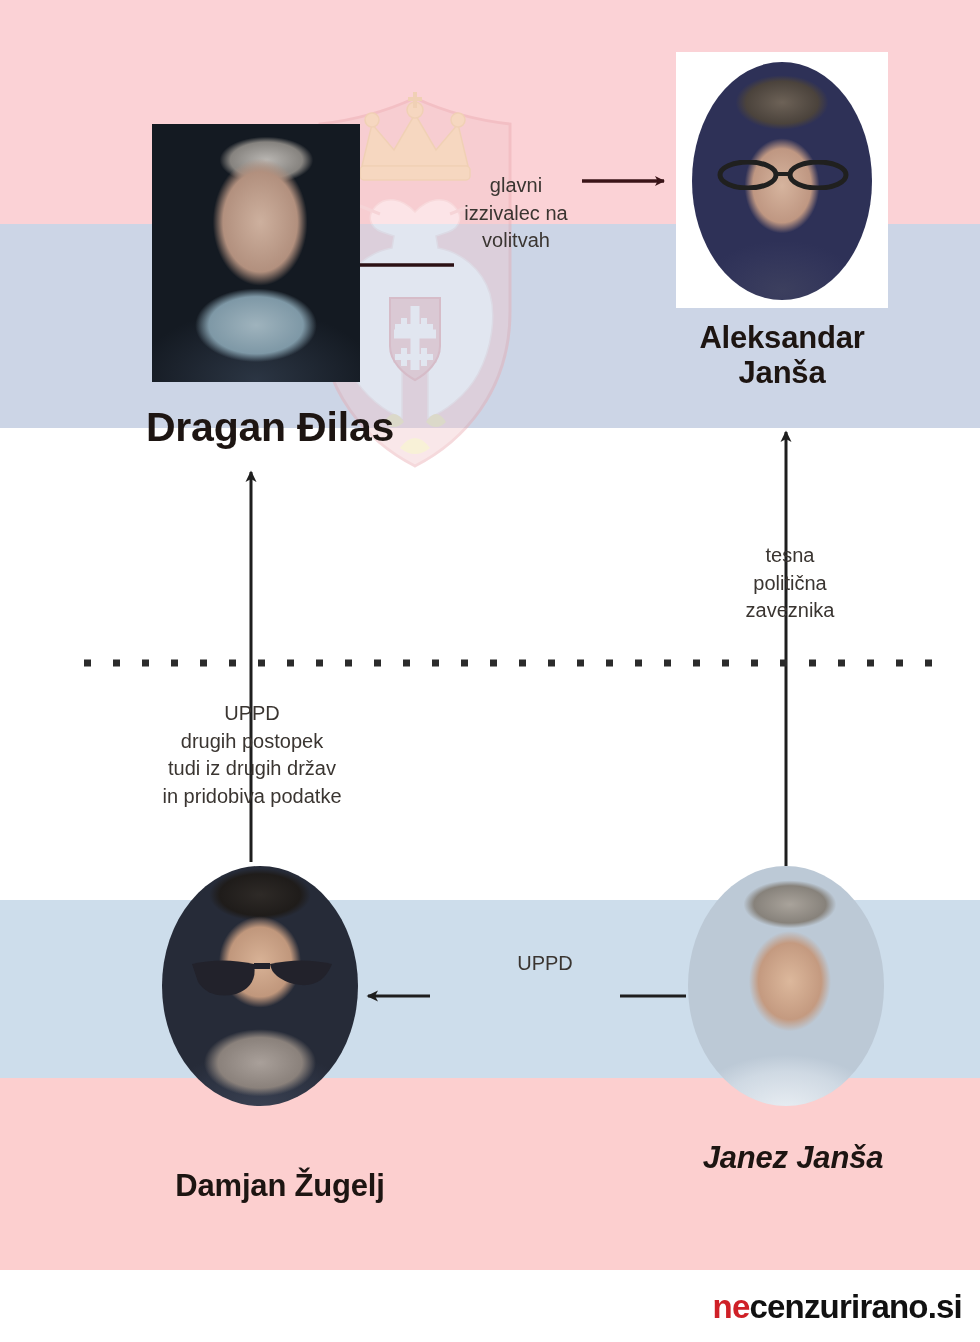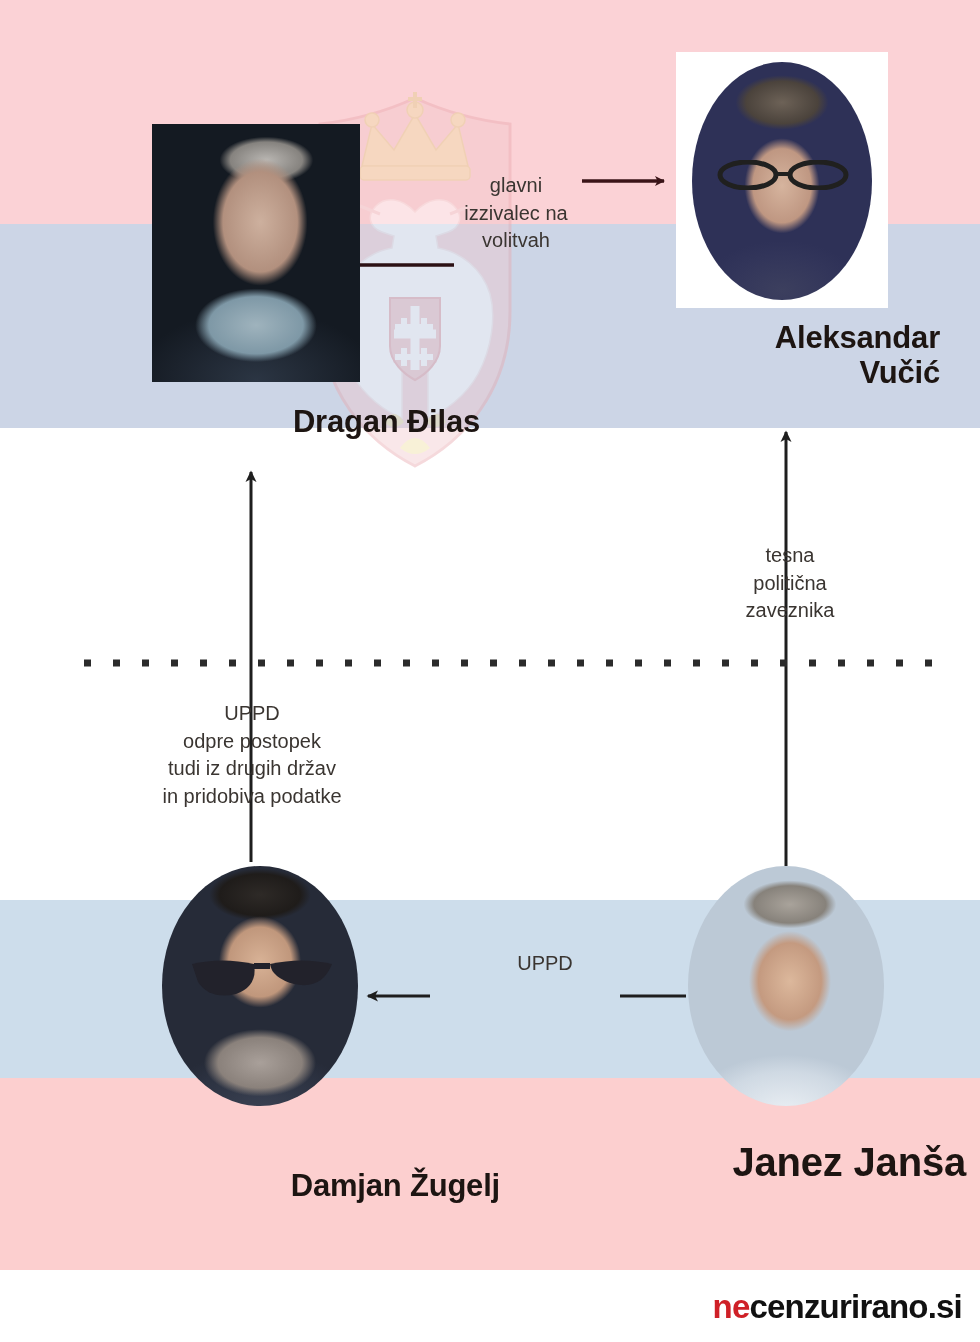--- a/index.html
+++ b/index.html
@@ -111,28 +111,28 @@
     left: 0; top: 0;
     width: 980px; height: 1342px;
     pointer-events: none;
   }
 
   
   .name {
     position: absolute;
     font-weight: bold;
     color: #1d1512;
-    text-align: right;
+    text-align: center;
     line-height: 1.14;
     letter-spacing: -0.2px;
   }
-  #name-djilas  { left: 60px;  top: 404px;  width: 420px; font-size: 31px; }
+  #name-djilas  { left: 60px;  top: 404px;  width: 420px; font-size: 41px; }
   #name-vucic   { left: 624px; top: 320px;  width: 316px; font-size: 31px; }
   #name-zugelj  { left: 60px;  top: 1140px; width: 440px; font-size: 31px; margin-top: 28px; }
-  #name-jansa   { left: 620px; top: 1140px; width: 346px; font-size: 40px; }
+  #name-jansa   { left: 620px; top: 1140px; width: 346px; font-size: 31px; font-style: italic; }
 
   .edge-label {
     position: absolute;
     text-align: center;
     color: #3a3531;
     font-size: 20px;
     line-height: 1.38;
   }
   #lbl-glavni    { left: 422px; top: 172px;  width: 188px; }
   #lbl-tesna     { left: 680px; top: 542px;  width: 220px; text-align: center; }
@@ -252,34 +252,34 @@
   </div>
 
   <div class="edge-label" id="lbl-tesna">
     <div>tesna</div>
     <div>politična</div>
     <div>zaveznika</div>
   </div>
 
   <div class="edge-label" id="lbl-uppd">
     <div>UPPD</div>
-    <div>odpre postopek</div>
+    <div>drugih postopek</div>
     <div>tudi iz drugih držav</div>
     <div>in pridobiva podatke</div>
   </div>
 
   <div class="edge-label" id="lbl-izbranec">
     <div>UPPD</div>
   </div>
 
   <div class="name" id="name-djilas">Dragan Đilas</div>
 
   <div class="name" id="name-vucic">
     <div>Aleksandar</div>
-    <div>Vučić</div>
+    <div>Janša</div>
   </div>
 
   <div class="name" id="name-zugelj">Damjan Žugelj</div>
 
   <div class="name" id="name-jansa">Janez Janša</div>
 
   <div id="logo"><span class="red">ne</span><span class="black">cenzurirano.si</span></div>
 
 </div>
 

